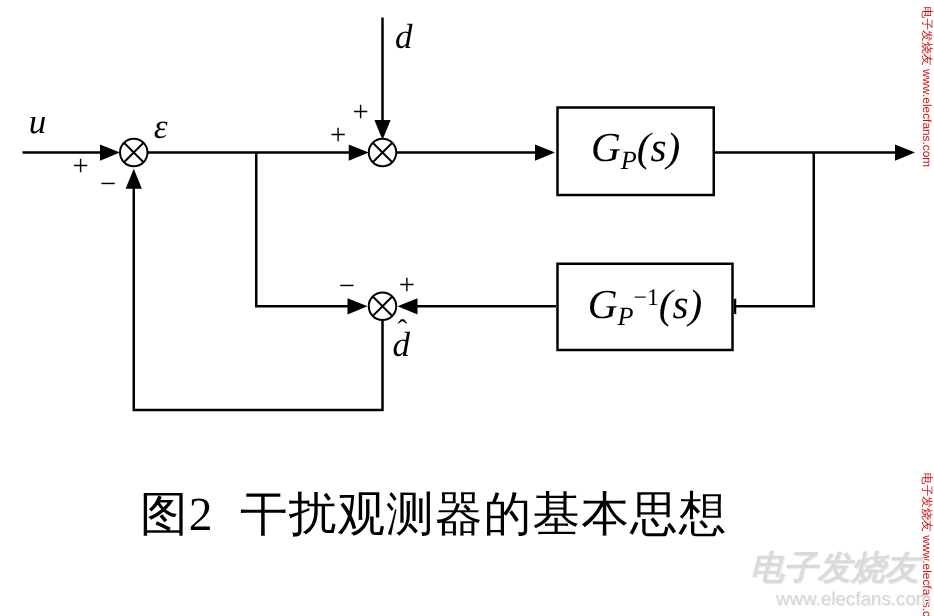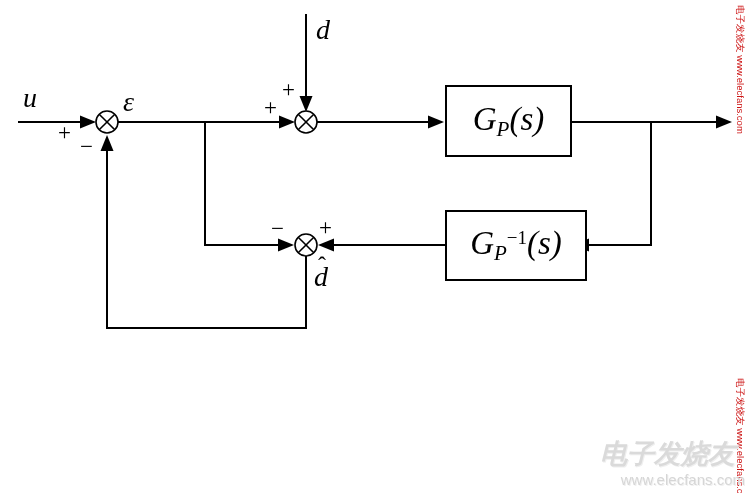--- a/index.html
+++ b/index.html
@@ -165,19 +165,20 @@
   <div class="sign" style="left:271px;top:217px;">−</div>
   <div class="sign" style="left:319px;top:216px;">+</div>
 
   <div class="block" style="left:445px;top:85px;width:127px;height:72px;">
     <span class="math"><span>G</span><sub>P</sub><span>(s)</span></span>
   </div>
   <div class="block" style="left:445px;top:210px;width:142px;height:71px;">
     <span class="math"><span>G</span><sub>P</sub><sup>−1</sup><span>(s)</span></span>
   </div>
 
+  <div class="caption">图2  干扰观测器的基本思想</div>
 
   <div class="edge-wm" style="top:5px;">电子发烧友 www.elecfans.com</div>
   <div class="edge-wm" style="top:378px;">电子发烧友 www.elecfans.com</div>
   <div class="emboss-cn">电子发烧友</div>
   <div class="emboss-url">www.elecfans.com</div>
 
 </div>
 
 </body></html>

